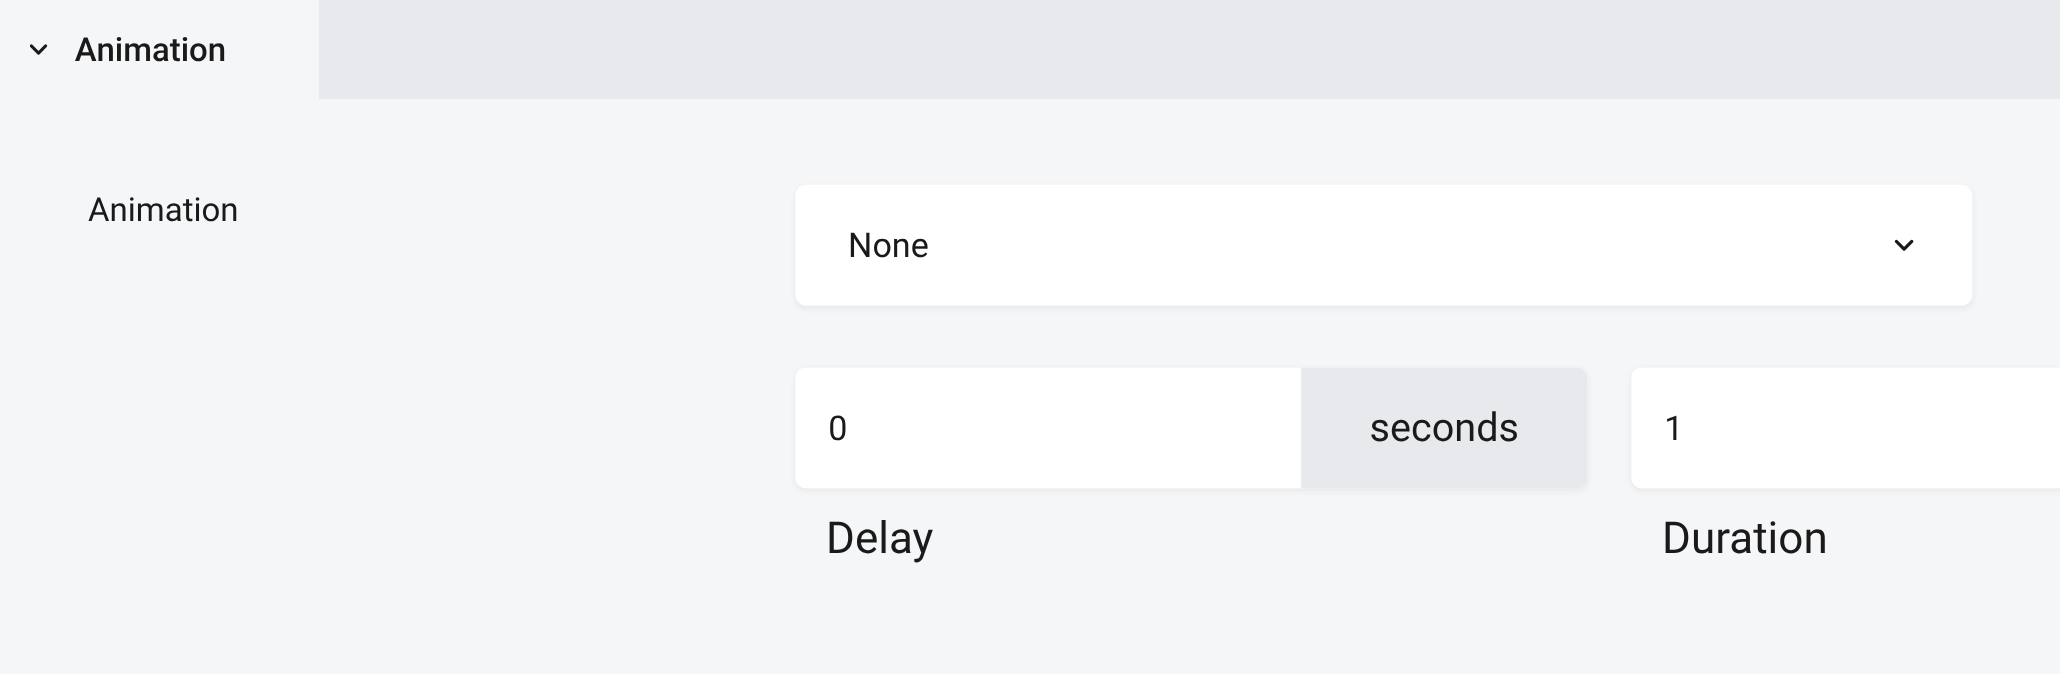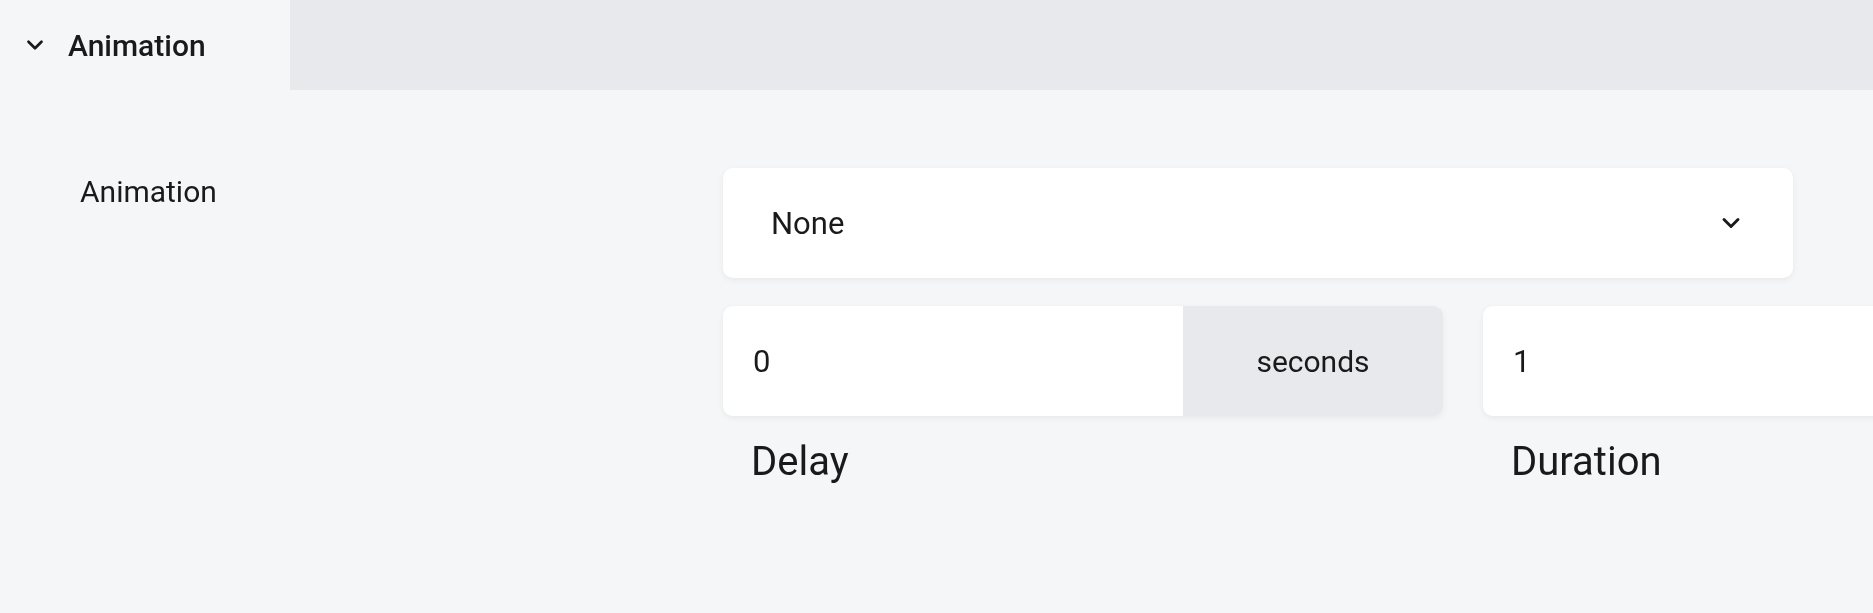--- a/index.html
+++ b/index.html
@@ -56,21 +56,21 @@
     .section-label {
       font-size: 30px;
       font-weight: 400;
       color: #1a1a1a;
       width: 670px;
       padding-top: 6px;
     }
     .controls {
       display: flex;
       flex-direction: column;
-      gap: 28px;
+      gap: 56px;
       width: 1070px;
     }
     .select-box {
       background: #ffffff;
       border-radius: 10px;
       height: 110px;
       display: flex;
       align-items: center;
       justify-content: space-between;
       padding: 0 48px;
@@ -118,21 +118,21 @@
       padding: 0 30px;
       font-family: inherit;
       min-width: 0;
     }
     .unit-addon {
       background: #e7e9ec;
       display: flex;
       align-items: center;
       justify-content: center;
       padding: 0 48px;
-      font-size: 30px;
+      font-size: 36px;
       font-weight: 400;
       color: #1a1a1a;
       min-width: 260px;
     }
     .field-caption {
       font-size: 40px;
       font-weight: 400;
       color: #1a1a1a;
       padding-left: 28px;
     }

